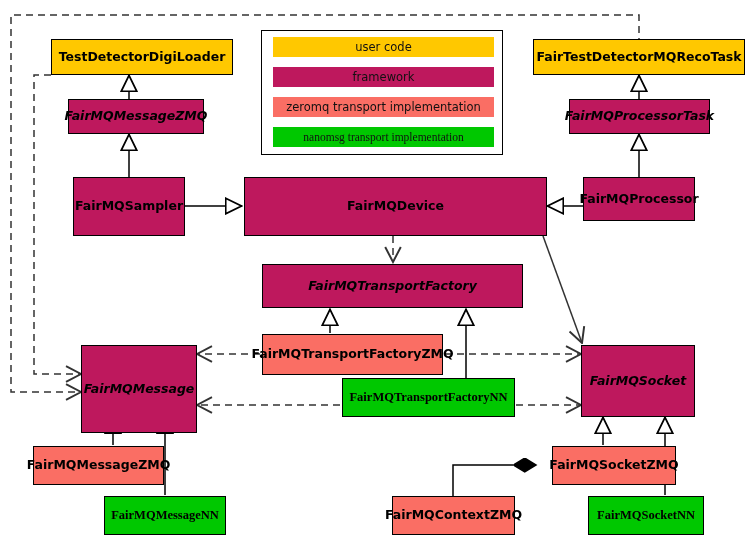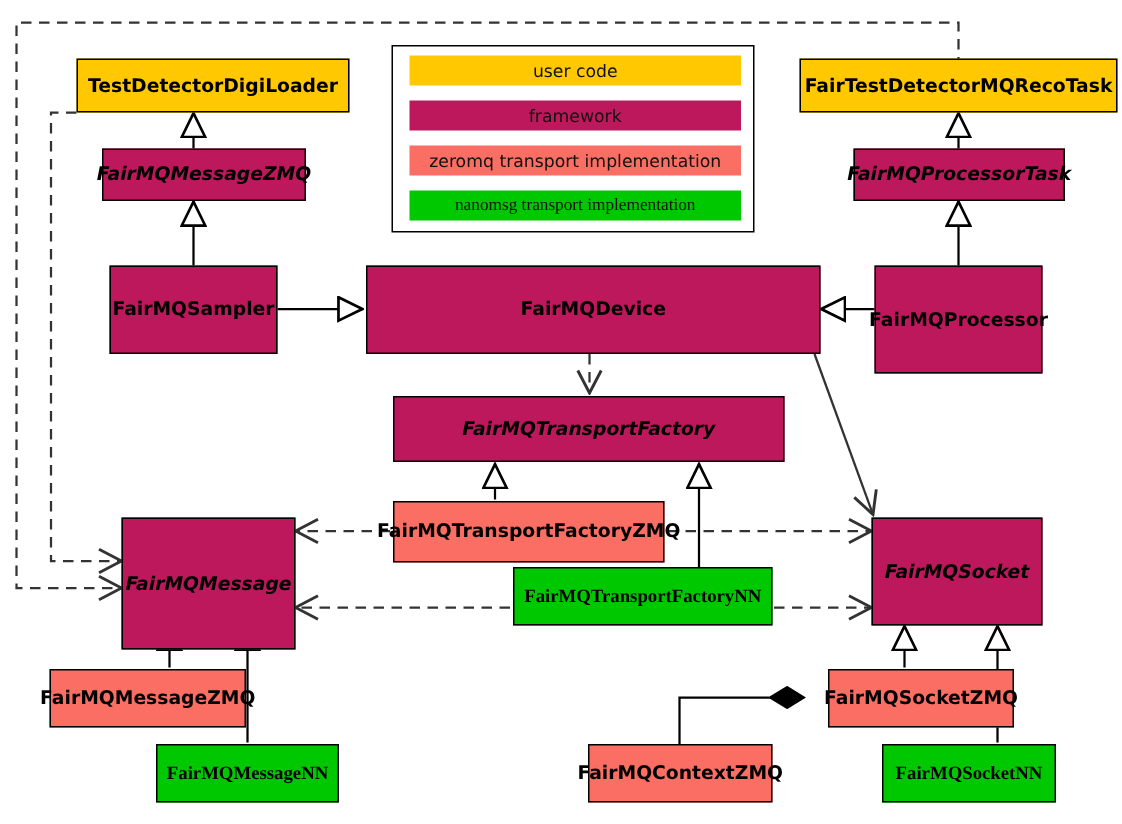--- a/index.html
+++ b/index.html
@@ -121,21 +121,21 @@
   </div>
 
   <div class="node usercode" style="left:533px;top:39px;width:212px;height:36px;">
     <span>FairTestDetectorMQRecoTask</span>
   </div>
 
   <div class="node framework abstract" style="left:569px;top:99px;width:141px;height:35px;">
     <span>FairMQProcessorTask</span>
   </div>
 
-  <div class="node framework" style="left:583px;top:177px;width:112px;height:72px;text-align:center;">
+  <div class="node framework" style="left:583px;top:177px;width:112px;height:44px;text-align:center;">
     <span>FairMQProcessor</span>
   </div>
 
   <div class="node framework abstract" style="left:262px;top:264px;width:261px;height:44px;">
     <span>FairMQTransportFactory</span>
   </div>
 
   <div class="node zmq" style="left:262px;top:334px;width:181px;height:41px;">
     <span>FairMQTransportFactoryZMQ</span>
   </div>

